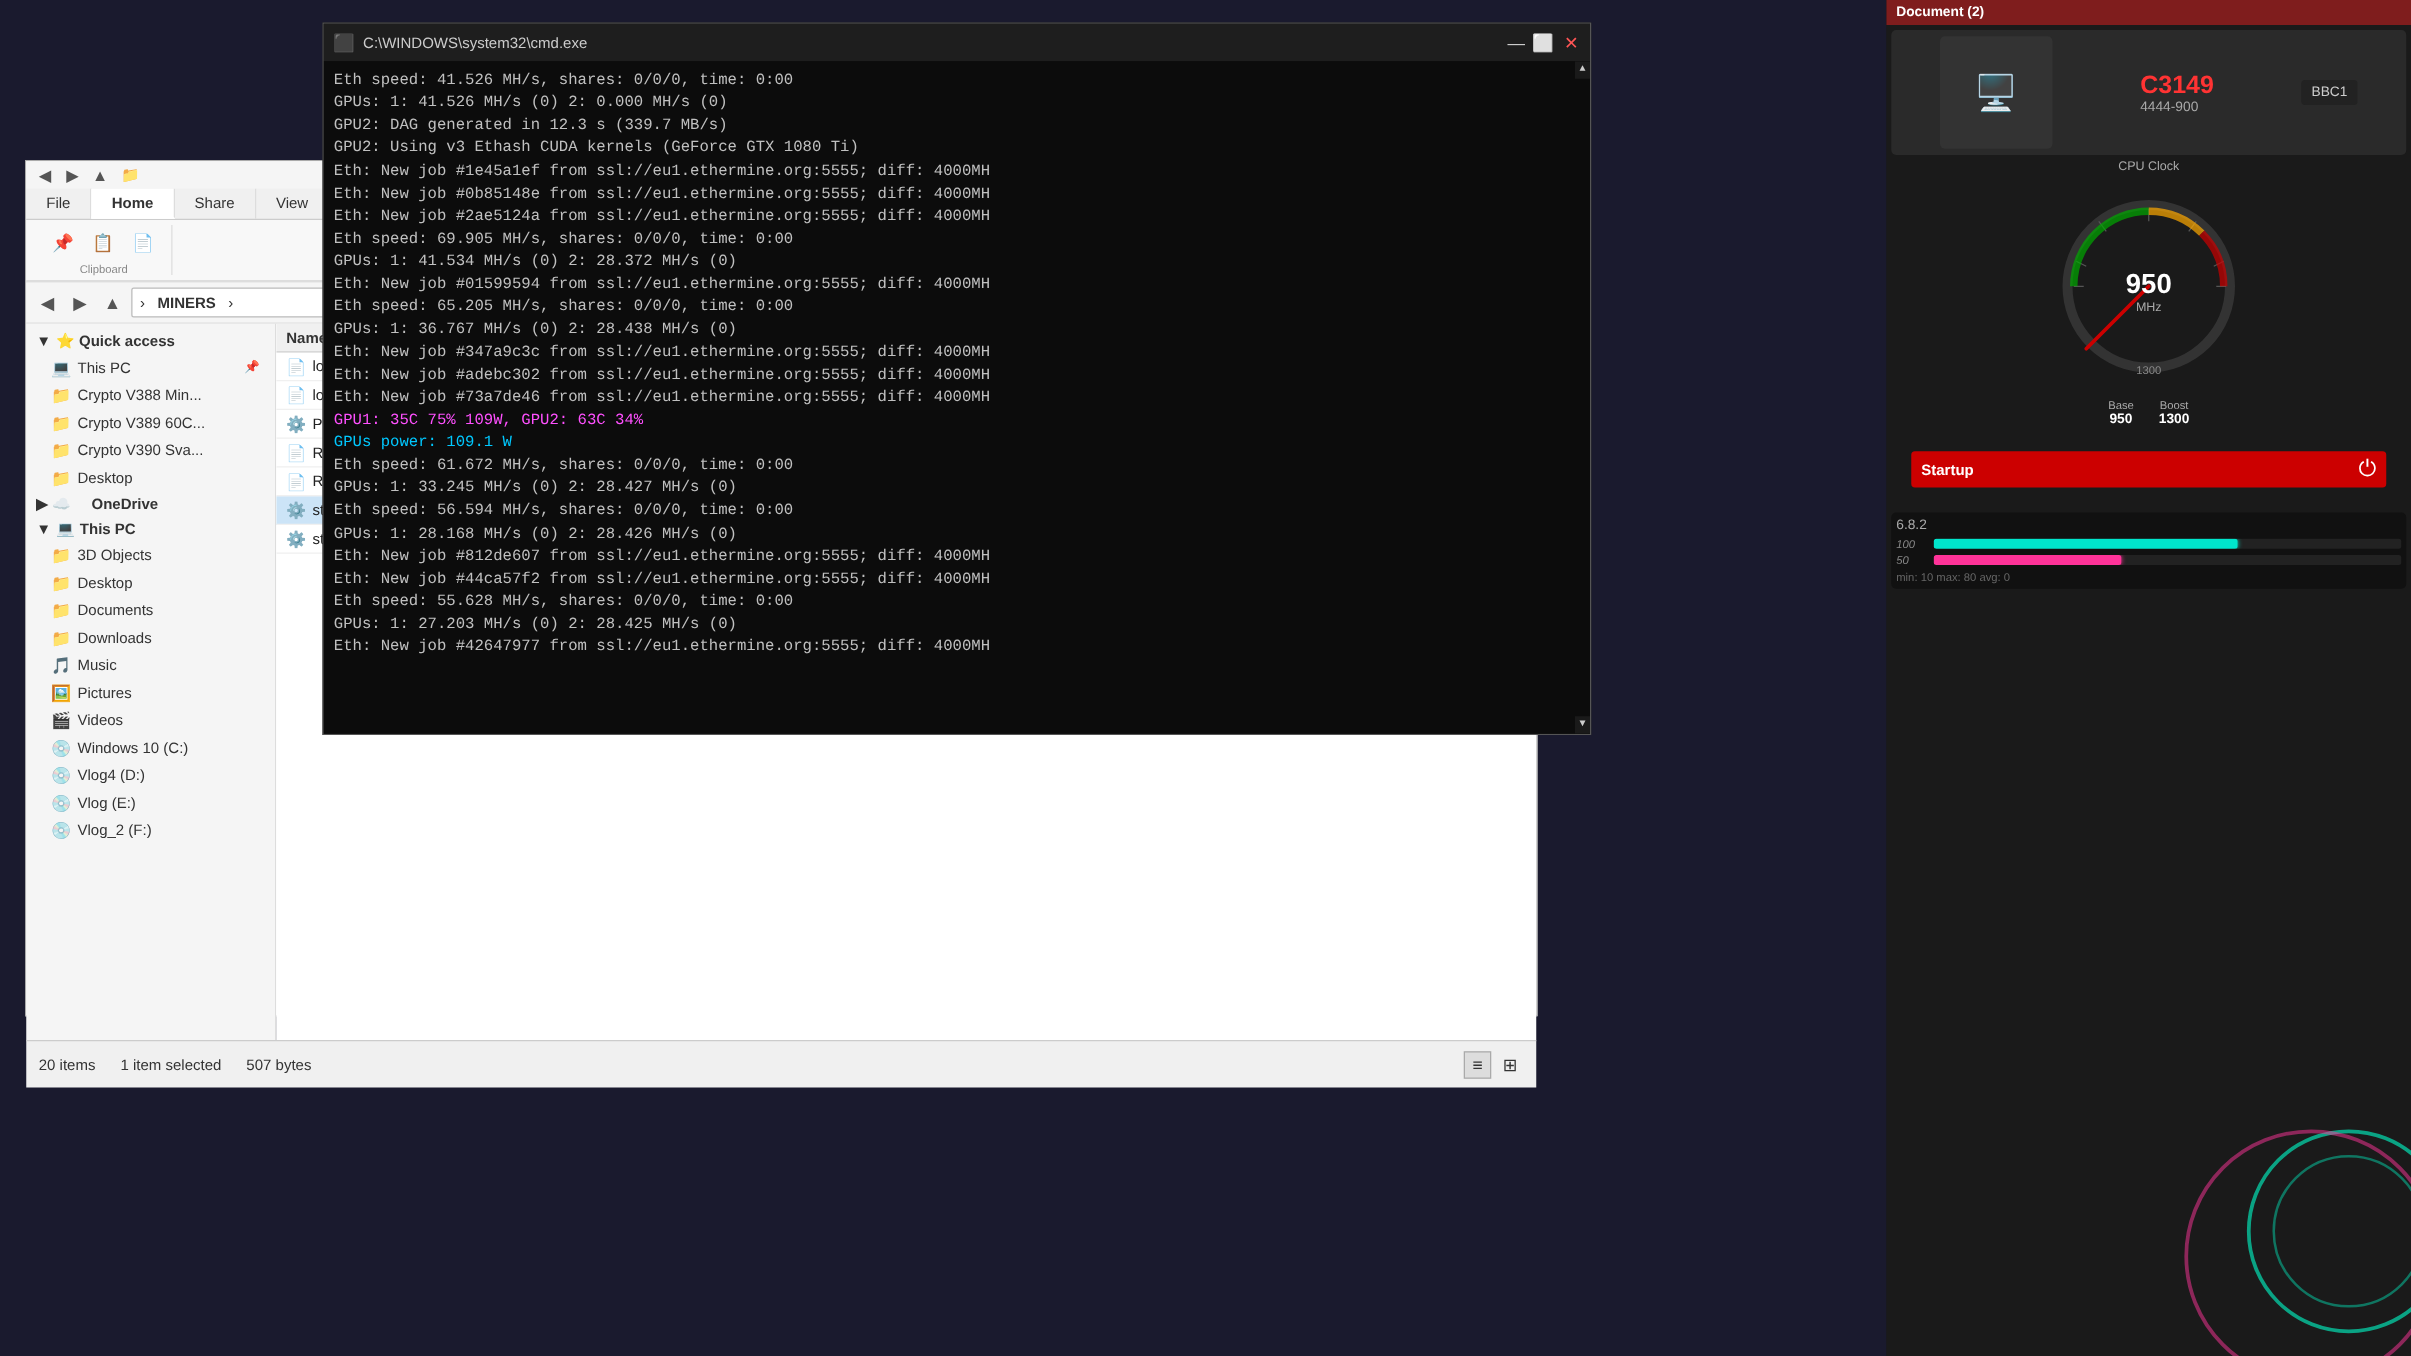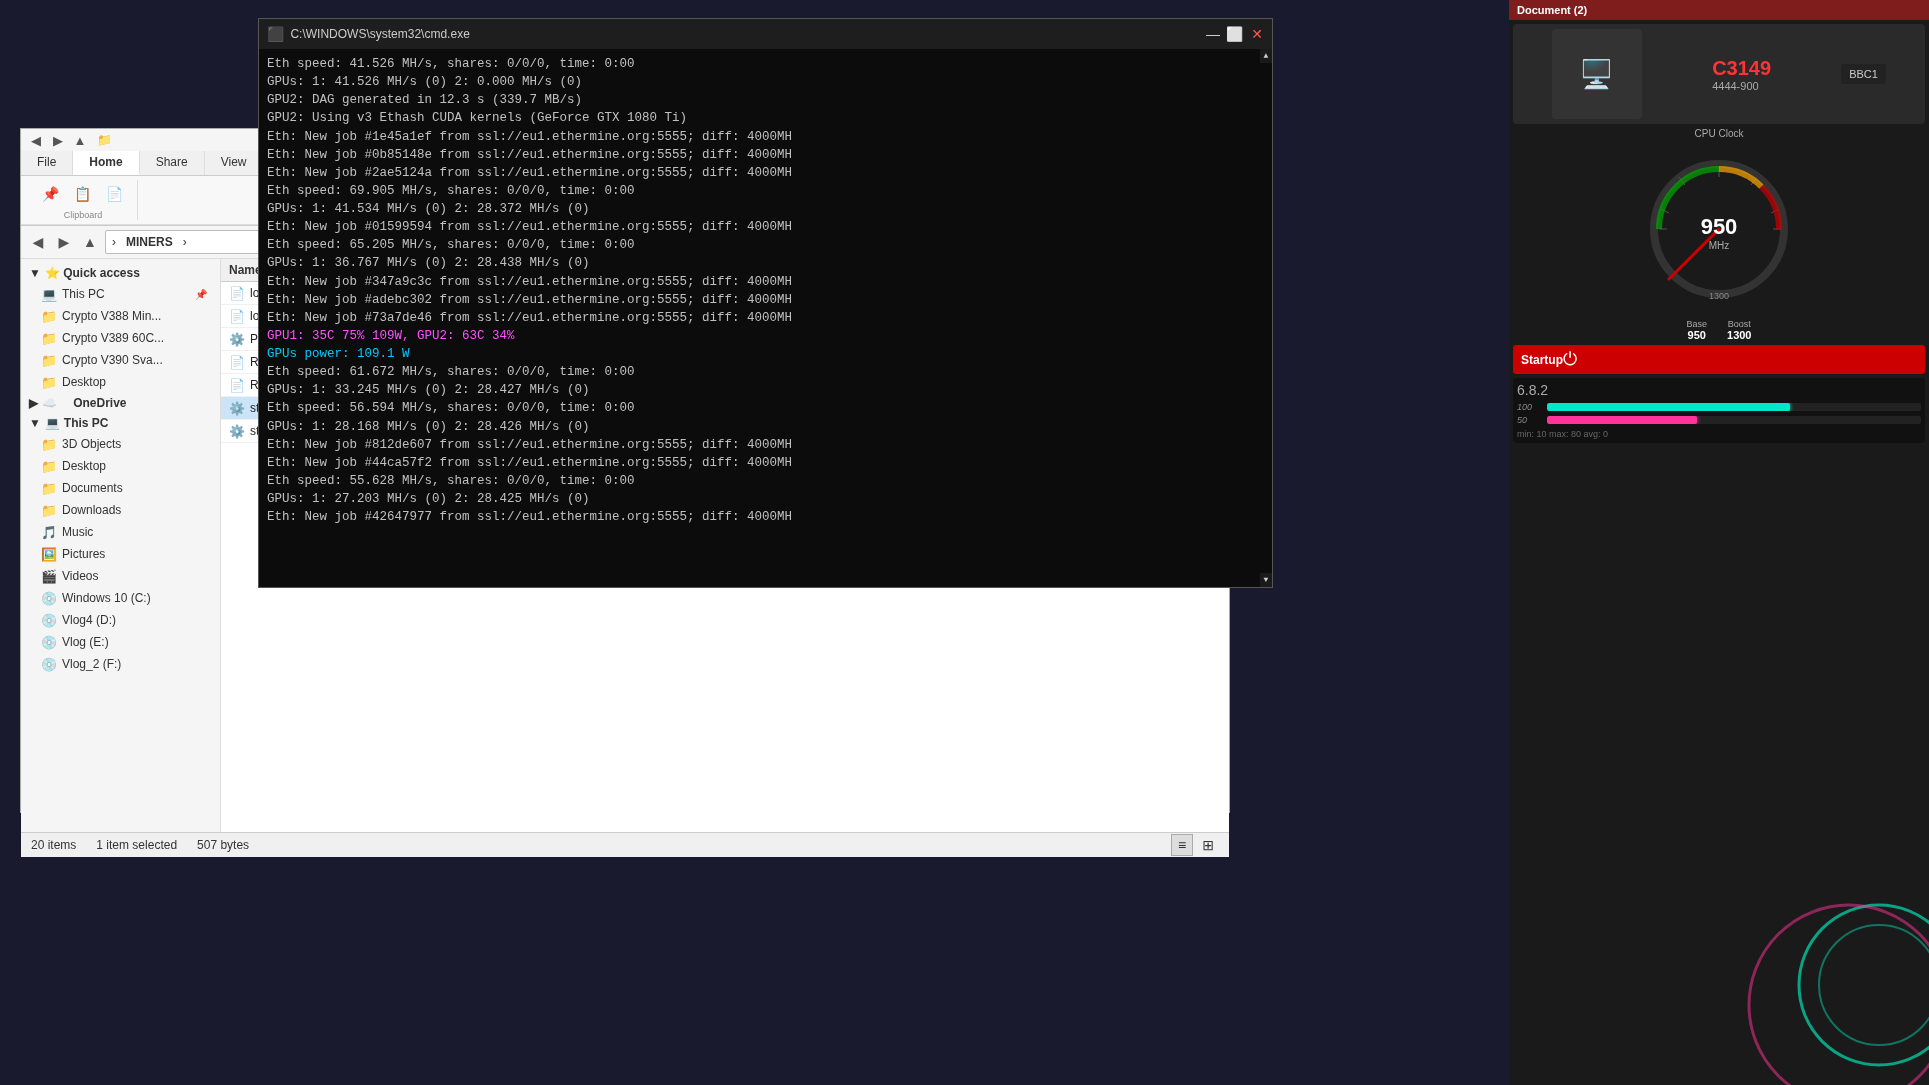--- a/index.html
+++ b/index.html
@@ -244,21 +244,21 @@
     .file-icon-img {
       width: 16px;
       height: 16px;
       display: inline-flex;
       align-items: center;
       justify-content: center;
       font-size: 13px;
     }
 
     .statusbar {
-      height: 25px;
+      height: 38px;
       background: #f0f0f0;
       border-top: 1px solid #ccc;
       display: flex;
       align-items: center;
       padding: 0 10px;
       gap: 20px;
       font-size: 12px;
       color: #333;
     }
     .statusbar-right {
@@ -731,27 +731,27 @@
         <div style="color:#aaa;font-size:9px;">Base</div>
         <div style="color:#fff;font-size:11px;font-weight:bold;">950</div>
       </div>
       <div style="text-align:center;">
         <div style="color:#aaa;font-size:9px;">Boost</div>
         <div style="color:#fff;font-size:11px;font-weight:bold;">1300</div>
       </div>
     </div>
   </div>
 
-  <div style="background:#cc0000;margin:4px;border-radius:3px;padding:4px 8px;display:flex;align-items:center;justify-content:flex-start;">
+  <div style="background:#cc0000;margin:20px;border-radius:3px;padding:4px 8px;display:flex;align-items:center;justify-content:space-between;">
     <span style="color:#fff;font-size:12px;font-weight:bold;">Startup</span>
     <span style="color:#fff;font-size:18px;">⏻</span>
   </div>
 
   <div class="neon-chart">
-    <div style="color:#aaa;font-size:14px;margin-bottom:4px;">6.8.2</div>
+    <div style="color:#aaa;font-size:11px;margin-bottom:4px;">6.8.2</div>
     <div class="neon-bar-row">
       <span class="neon-bar-label">100</span>
       <div class="neon-bar-track">
         <div class="neon-bar-fill bar-teal" style="width:65%;"></div>
       </div>
     </div>
     <div class="neon-bar-row">
       <span class="neon-bar-label">50</span>
       <div class="neon-bar-track">
         <div class="neon-bar-fill bar-pink" style="width:40%;"></div>

